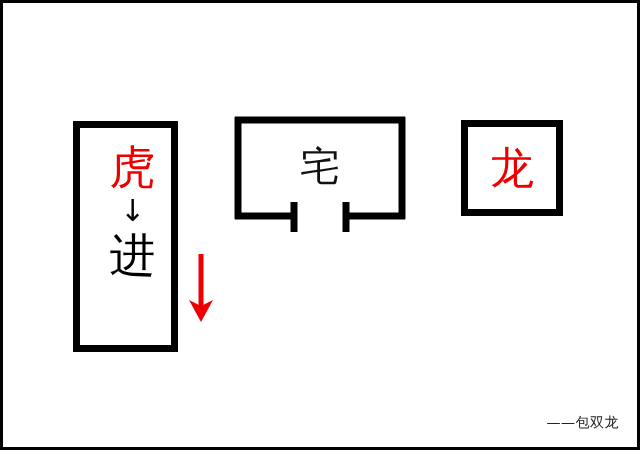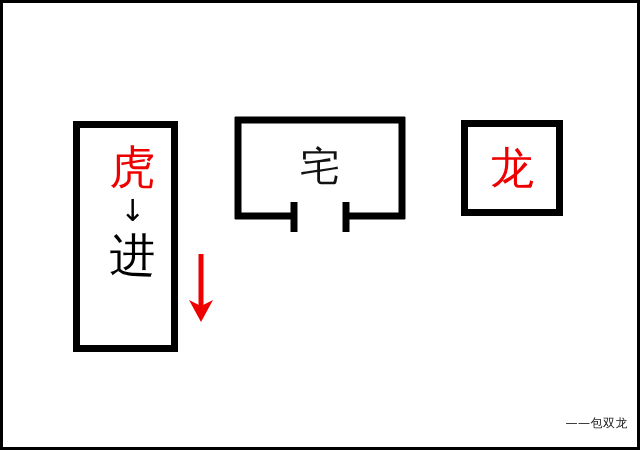--- a/index.html
+++ b/index.html
@@ -126,23 +126,23 @@
     justify-content: center;
   }
   #dragon-char {
     font-size: 44px;
     color: #ee0000;
   }
 
   
   #signature {
     position: absolute;
-    right: 12px;
+    right: 21px;
     bottom: 18px;
-    font-size: 12px;
+    font-size: 14px;
     color: #1a1a1a;
     letter-spacing: 0.5px;
     white-space: nowrap;
     font-family: "DejaVu Serif", "Liberation Serif", serif;
   }
 </style>
 </head>
 <body>
 
 <div id="canvas">

